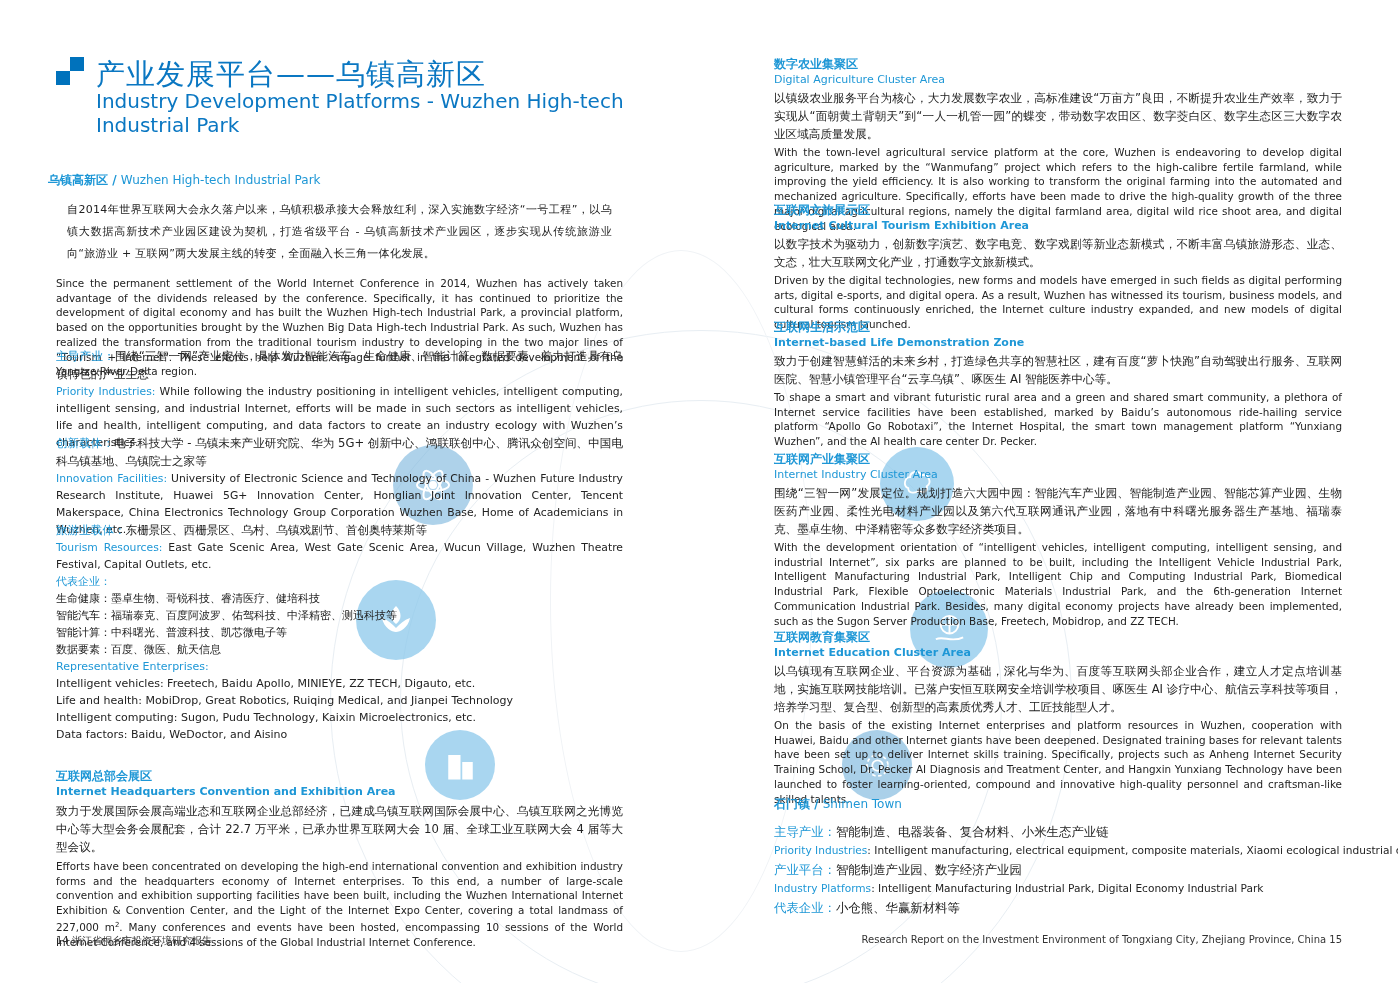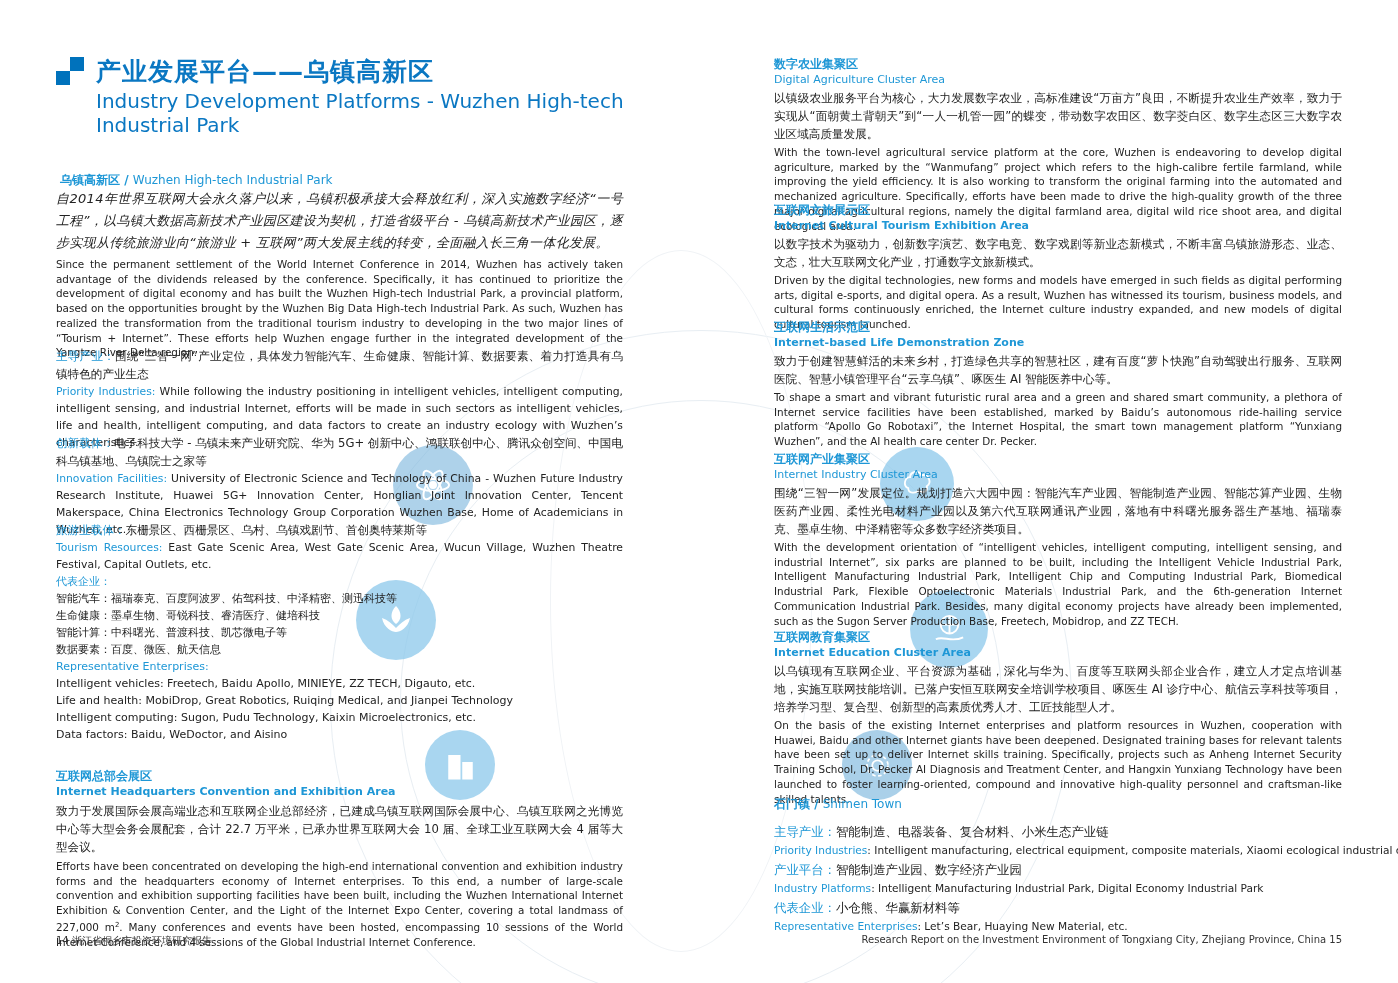--- a/index.html
+++ b/index.html
@@ -18,26 +18,26 @@
     position: absolute; border-radius: 50%;
     background: rgba(140, 200, 235, 0.75);
     display: flex; align-items: center; justify-content: center;
   }
   .bubble svg { width: 50%; height: 50%; }
 
   .title-block { position: absolute; top: 55px; left: 56px; }
   .title-icon { position: absolute; left: 0; top: 2px; width: 28px; height: 28px; }
   .title-icon .sq1 { position: absolute; left: 14px; top: 0; width: 14px; height: 14px; background: #0072bc; }
   .title-icon .sq2 { position: absolute; left: 0; top: 14px; width: 14px; height: 14px; background: #0072bc; }
-  .title-cn { position: absolute; left: 40px; top: 0; font-size: 25px; font-weight: bold; color: #0a77c2; white-space: nowrap; letter-spacing: 1px; }
+  .title-cn { position: absolute; left: 40px; top: 0; font-size: 29px; font-weight: normal; color: #0a77c2; white-space: nowrap; letter-spacing: 1px; }
   .title-en { position: absolute; left: 40px; top: 34px; font-size: 20px; color: #0a77c2; line-height: 24px; width: 540px; }
   .blue-dark { color: #0a77c2; }
   .h-sec { font-size: 12px; font-weight: bold; color: #1e97d6; }
   .p-cn { font-size: 11.6px; line-height: 18px; margin: 0; text-align: justify; color: #222; }
-  .p-cn-lg { font-size: 13px; line-height: 22px; margin: 0; text-align: justify; color: #222; letter-spacing: 0.3px; font-style: italic; }
+  .p-cn-lg { font-size: 11px; line-height: 22px; margin: 11px; text-align: justify; color: #222; letter-spacing: 0.3px; }
   .p-en { font-size: 10.4px; line-height: 14.7px; margin: 0; text-align: justify; color: #222; }
   .p-en-lg { font-size: 10.8px; line-height: 17px; margin: 0; text-align: justify; color: #222; }
   .item { font-size: 11px; line-height: 17px; color: #222; margin: 0; }
   .lbl { color: #1e97d6; }
 
   .block { position: absolute; }
   .sec-head-cn { font-size: 12px; font-weight: bold; color: #1e97d6; line-height: 15px; }
   .sec-head-en { font-size: 11px; font-weight: bold; color: #1e97d6; line-height: 15px; }
   .footer { position: absolute; top: 934px; font-size: 10px; color: #333; text-align: right; }
 </style>
@@ -91,21 +91,21 @@
 
 <div class="title-block">
   <div class="title-icon">
       <div class="sq1"></div>
       <div class="sq2"></div>
     </div>
   <div class="title-cn">产业发展平台——乌镇高新区</div>
   <div class="title-en">Industry Development Platforms - Wuzhen High-tech Industrial Park</div>
 </div>
 
-<div class="block" style="left:60px; top:169px; width:567px;">
+<div class="block" style="left:48px; top:169px; width:567px;">
   <span class="h-sec">乌镇高新区</span><span class="h-sec"> / </span><span class="h-sec" style="font-weight:normal;">Wuzhen High-tech Industrial Park</span>
 </div>
 
 <div class="block" style="left:56px; top:188px; width:567px;">
   <p class="p-cn-lg">自2014年世界互联网大会永久落户以来，乌镇积极承接大会释放红利，深入实施数字经济“一号工程”，以乌镇大数据高新技术产业园区建设为契机，打造省级平台 - 乌镇高新技术产业园区，逐步实现从传统旅游业向“旅游业 + 互联网”两大发展主线的转变，全面融入长三角一体化发展。</p>
   <p class="p-en" style="margin-top:3px;">Since the permanent settlement of the World Internet Conference in 2014, Wuzhen has actively taken advantage of the dividends released by the conference. Specifically, it has continued to prioritize the development of digital economy and has built the Wuzhen High-tech Industrial Park, a provincial platform, based on the opportunities brought by the Wuzhen Big Data High-tech Industrial Park. As such, Wuzhen has realized the transformation from the traditional tourism industry to developing in the two major lines of “Tourism + Internet”. These efforts help Wuzhen engage further in the integrated development of the Yangtze River Delta region.</p>
 </div>
 
 <div class="block" style="left:56px; top:347px; width:567px;">
   <p class="p-cn"><span class="lbl">主导产业：</span><span>围绕“三智一网”产业定位，具体发力智能汽车、生命健康、智能计算、数据要素、着力打造具有乌镇特色的产业生态</span></p>
@@ -117,22 +117,22 @@
   <p class="p-en-lg"><span class="lbl">Innovation Facilities: </span><span>University of Electronic Science and Technology of China - Wuzhen Future Industry Research Institute, Huawei 5G+ Innovation Center, Honglian Joint Innovation Center, Tencent Makerspace, China Electronics Technology Group Corporation Wuzhen Base, Home of Academicians in Wuzhen, etc.</span></p>
 </div>
 
 <div class="block" style="left:56px; top:521px; width:567px;">
   <p class="p-cn"><span class="lbl">旅游业载体：</span><span>东栅景区、西栅景区、乌村、乌镇戏剧节、首创奥特莱斯等</span></p>
   <p class="p-en-lg"><span class="lbl">Tourism Resources: </span><span>East Gate Scenic Area, West Gate Scenic Area, Wucun Village, Wuzhen Theatre Festival, Capital Outlets, etc.</span></p>
 </div>
 
 <div class="block" style="left:56px; top:573px; width:567px;">
   <p class="item lbl">代表企业：</p>
+  <p class="item">生命健康：墨卓生物、哥锐科技、睿清医疗、健培科技</p>
   <p class="item">智能汽车：福瑞泰克、百度阿波罗、佑驾科技、中泽精密、测迅科技等</p>
-  <p class="item">生命健康：墨卓生物、哥锐科技、睿清医疗、健培科技</p>
   <p class="item">智能计算：中科曙光、普渡科技、凯芯微电子等</p>
   <p class="item">数据要素：百度、微医、航天信息</p>
   <p class="item lbl">Representative Enterprises:</p>
   <p class="item">Intelligent vehicles: Freetech, Baidu Apollo, MINIEYE, ZZ TECH, Digauto, etc.</p>
   <p class="item">Life and health: MobiDrop, Great Robotics, Ruiqing Medical, and Jianpei Technology</p>
   <p class="item">Intelligent computing: Sugon, Pudu Technology, Kaixin Microelectronics, etc.</p>
   <p class="item">Data factors: Baidu, WeDoctor, and Aisino</p>
 </div>
 
 <div class="block" style="left:56px; top:769px; width:567px;">
@@ -179,16 +179,15 @@
   <p class="p-en" style="margin-top:2px;">On the basis of the existing Internet enterprises and platform resources in Wuzhen, cooperation with Huawei, Baidu and other Internet giants have been deepened. Designated training bases for relevant talents have been set up to deliver Internet skills training. Specifically, projects such as Anheng Internet Security Training School, Dr. Pecker AI Diagnosis and Treatment Center, and Hangxin Yunxiang Technology have been launched to foster learning-oriented, compound and innovative high-quality personnel and craftsman-like skilled talents.</p>
 </div>
 
 <div class="block" style="left:774px; top:793px; width:590px;">
   <div><span class="sec-head-cn">石门镇</span><span class="sec-head-cn"> / </span><span class="sec-head-cn" style="font-weight:normal;">Shimen Town</span></div>
   <p class="p-cn" style="font-size:12.4px; line-height:19px; margin-top:10px;"><span class="lbl">主导产业：</span><span>智能制造、电器装备、复合材料、小米生态产业链</span></p>
   <p class="p-en" style="font-size:10.6px; line-height:19px; white-space:nowrap;"><span class="lbl">Priority Industries</span><span>: Intelligent manufacturing, electrical equipment, composite materials, Xiaomi ecological industrial chains</span></p>
   <p class="p-cn" style="font-size:12.4px; line-height:19px;"><span class="lbl">产业平台：</span><span>智能制造产业园、数字经济产业园</span></p>
   <p class="p-en" style="font-size:10.6px; line-height:19px;"><span class="lbl">Industry Platforms</span><span>: Intelligent Manufacturing Industrial Park, Digital Economy Industrial Park</span></p>
   <p class="p-cn" style="font-size:12.4px; line-height:19px;"><span class="lbl">代表企业：</span><span>小仓熊、华赢新材料等</span></p>
-  <p class="p-en" style="font-size:10.6px; line-height:19px;"><span class="lbl">Representative Enterprises</span><span>: Let’s Bear, Huaying New Material, etc.</span></p>
 </div>
 
 <div class="footer" style="right:56px; text-align:right;">Research Report on the Investment Environment of Tongxiang City, Zhejiang Province, China  15</div>
 
 </body></html>

